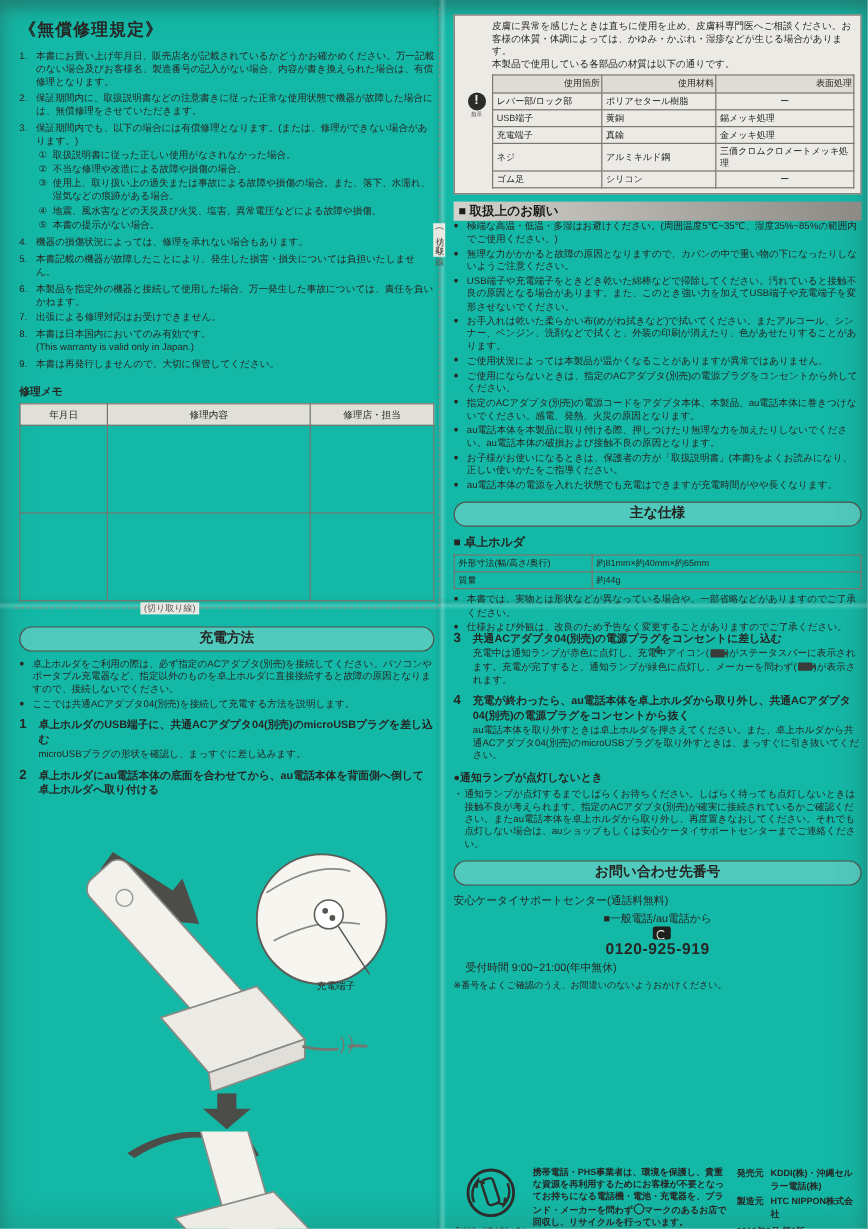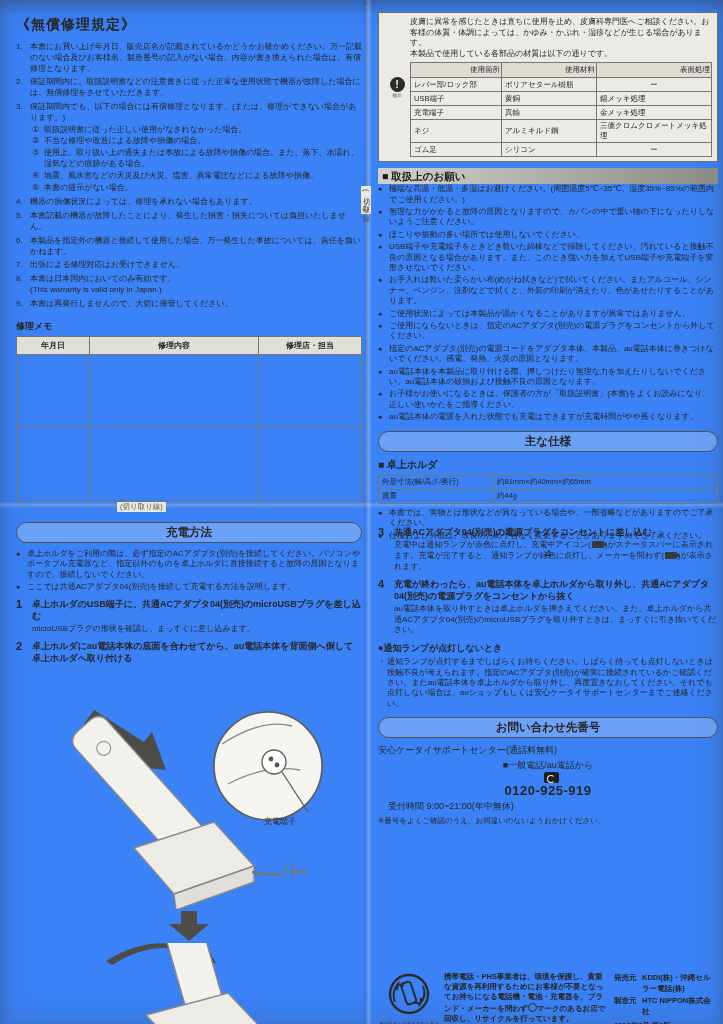--- a/index.html
+++ b/index.html
@@ -1,35 +1,35 @@
 <!DOCTYPE html>
 <html><head>
 <meta charset="utf-8">
 <style>
   html,body{margin:0;padding:0;width:723px;height:1024px;overflow:hidden;
     font-family:"Liberation Sans","DejaVu Sans",sans-serif;}
-  .paper{position:relative;width:723px;height:1024px;background:#3b82f6;
+  .paper{position:relative;width:723px;height:1024px;background:#14b8a6;
     box-shadow:inset 0 0 30px rgba(60,60,55,.25), inset 0 8px 10px rgba(40,40,38,.25);
     color:#262624;}
   .crease{position:absolute;pointer-events:none;}
   .crease.v{top:0;height:100%;width:10px;background:linear-gradient(to right,rgba(0,0,0,0),rgba(0,0,0,.07),rgba(255,255,255,.25),rgba(0,0,0,0));}
   .crease.h{left:0;width:100%;height:10px;background:linear-gradient(to bottom,rgba(0,0,0,0),rgba(0,0,0,.06),rgba(255,255,255,.2),rgba(0,0,0,0));}
   .col{position:absolute;}
   .small{font-size:8px;line-height:1.32;}
   .warr-title{font-size:14px;font-weight:bold;letter-spacing:1px;margin:2px 0 8px 0;}
   .li{display:flex;margin-bottom:3px;}
   .li .num{width:14px;flex:0 0 14px;font-size:8px;}
   .li .txt{flex:1;font-size:8px;line-height:1.35;white-space:pre-line;}
   .subli{display:flex;margin:1px 0 1px 2px;}
   .subli .num{width:12px;flex:0 0 12px;font-size:8px;}
   .subli .txt{flex:1;font-size:8px;line-height:1.35;}
   table{border-collapse:collapse;}
   .memo-title{font-size:9px;font-weight:bold;margin:10px 0 3px 0;}
   .memo-table{width:100%;}
-  .memo-table th{border:1px solid #77766f;background:#e0dfd8;font-size:8px;font-weight:bold;height:15px;}
+  .memo-table th{border:1px solid #77766f;background:#e0dfd8;font-size:8px;font-weight:normal;height:15px;}
   .memo-table td{border:1px solid #77766f;height:70px;}
   .cutline-h{position:absolute;left:12px;top:506px;width:352px;border-top:1px dashed #8e8d86;}
   .cutline-h .lab{position:absolute;left:105px;top:-5px;background:#e9e8e3;padding:0 3px;font-size:7.5px;color:#55544f;}
   .cutline-v{position:absolute;left:366px;top:6px;height:500px;border-left:1px dashed #8e8d86;}
   .cutline-v .lab{position:absolute;left:-6px;top:180px;background:#e9e8e3;padding:3px 0;
     writing-mode:vertical-rl;font-size:7.5px;color:#55544f;}
   .notice-box{display:flex;border:1px solid #6e6d66;padding:4px 5px;background:#eceae5;}
   .notice-icon-wrap{flex:0 0 26px;display:flex;flex-direction:column;align-items:center;justify-content:center;}
   .excl{width:15px;height:15px;border-radius:50%;background:#2b2b29;color:#f4f3ee;
     font-weight:bold;font-size:11px;line-height:15px;text-align:center;}
@@ -231,23 +231,20 @@
 
     <div class="secbar">■ 取扱上のお願い</div>
     <div class="bullets">
       <div class="b">
           <span class="txt">極端な高温・低温・多湿はお避けください。(周囲温度5℃~35℃、湿度35%~85%の範囲内でご使用ください。)</span>
         </div>
       <div class="b">
           <span class="txt">無理な力がかかると故障の原因となりますので、カバンの中で重い物の下になったりしないようご注意ください。</span>
         </div>
       <div class="b">
-          <span class="txt">ほこりや振動の多い場所では使用しないでください。</span>
-        </div>
-      <div class="b">
           <span class="txt">USB端子や充電端子をときどき乾いた綿棒などで掃除してください。汚れていると接触不良の原因となる場合があります。また、このとき強い力を加えてUSB端子や充電端子を変形させないでください。</span>
         </div>
       <div class="b">
           <span class="txt">お手入れは乾いた柔らかい布(めがね拭きなど)で拭いてください。またアルコール、シンナー、ベンジン、洗剤などで拭くと、外装の印刷が消えたり、色があせたりすることがあります。</span>
         </div>
       <div class="b">
           <span class="txt">ご使用状況によっては本製品が温かくなることがありますが異常ではありません。</span>
         </div>
       <div class="b">
           <span class="txt">ご使用にならないときは、指定のACアダプタ(別売)の電源プラグをコンセントから外してください。</span>

